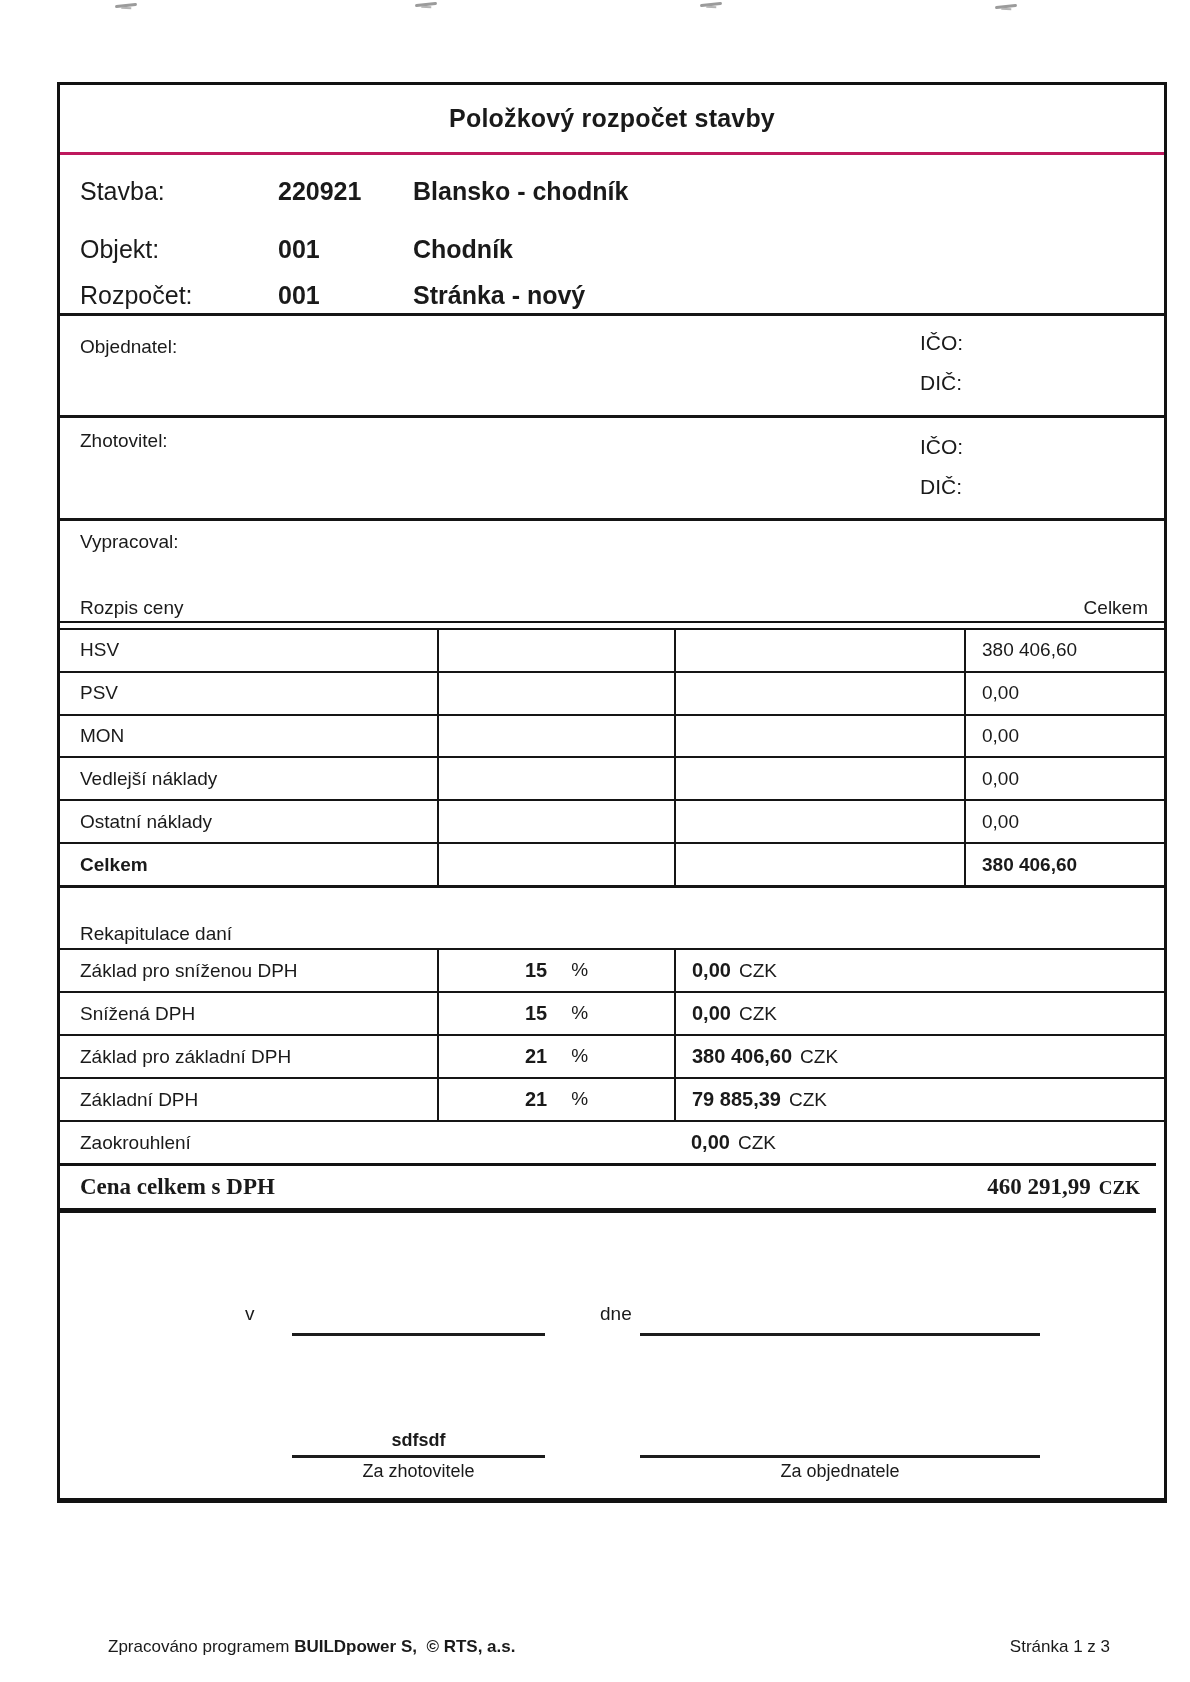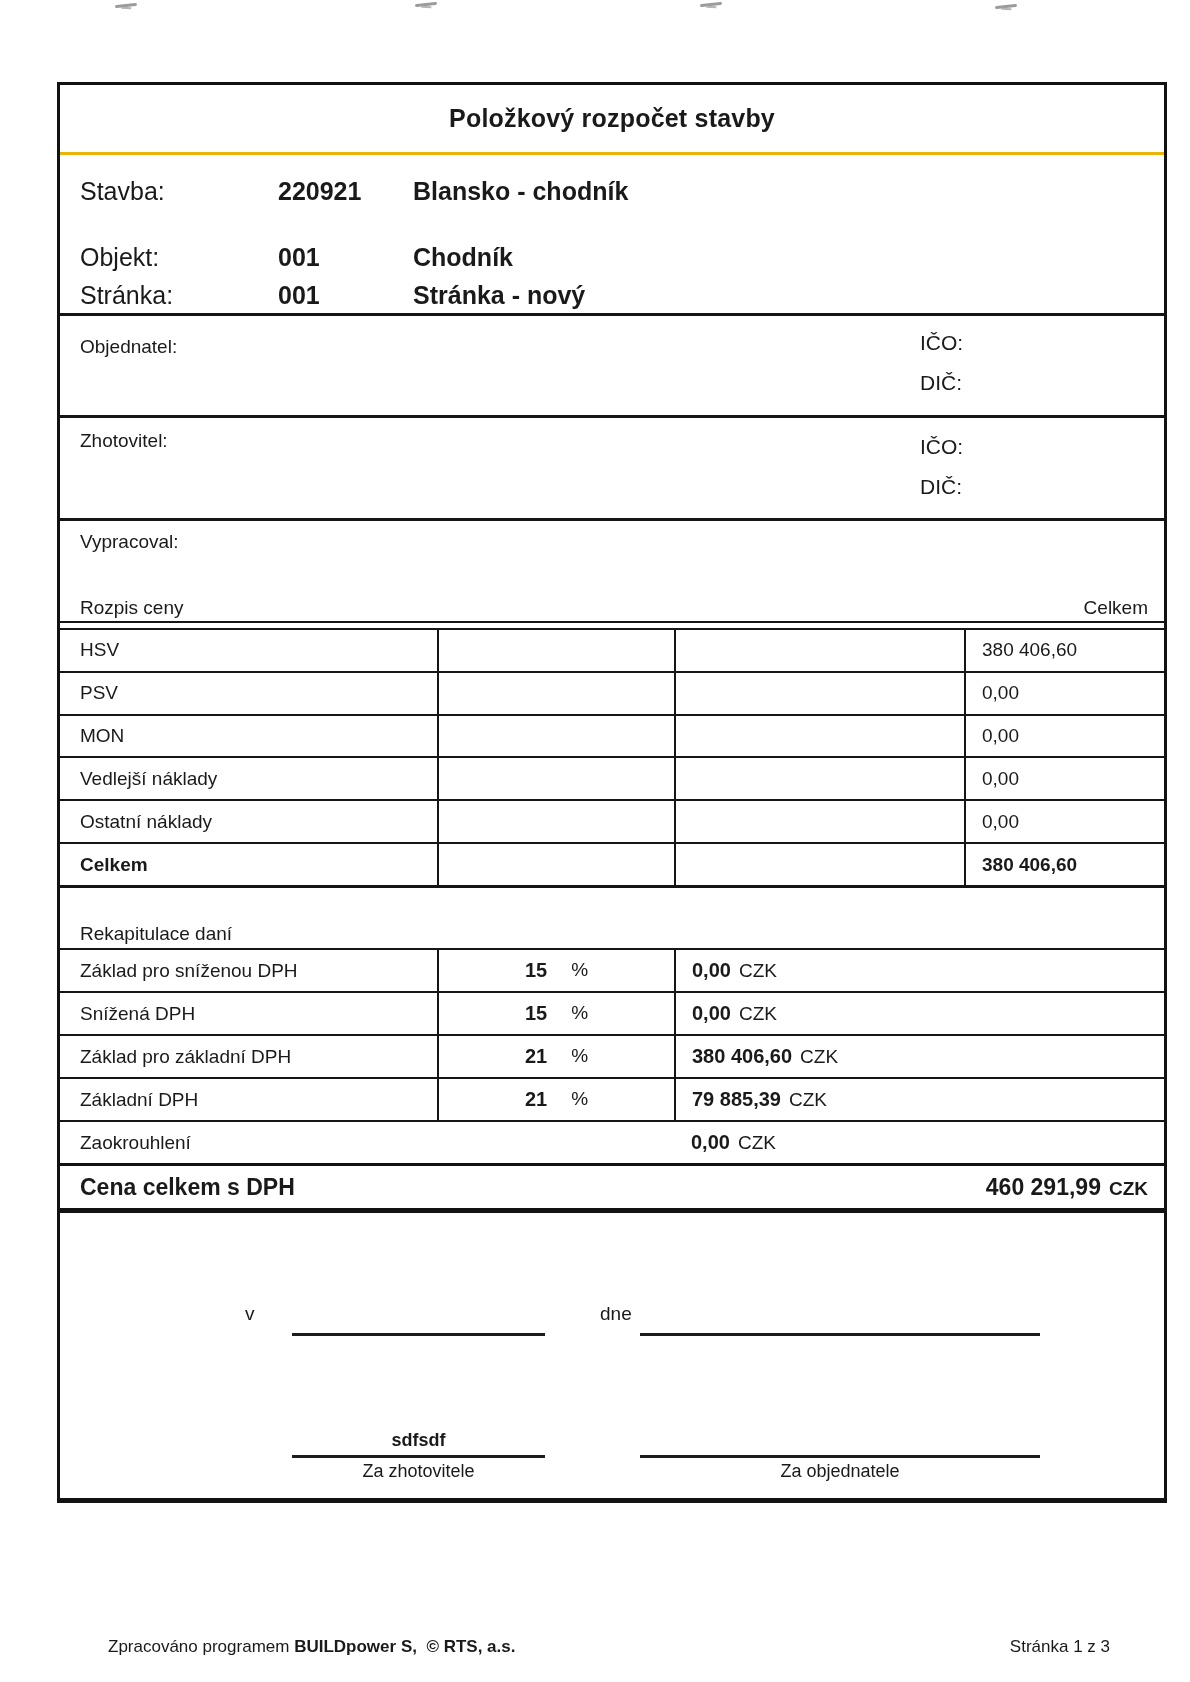--- a/index.html
+++ b/index.html
@@ -8,21 +8,21 @@
     font-family:"Liberation Sans", sans-serif;color:#1a1a1a;overflow:hidden;
     -webkit-font-smoothing:antialiased;
   }
   .doc{
     position:absolute;left:57px;top:82px;width:1110px;height:1421px;
     box-sizing:border-box;border:3px solid #121212;border-bottom-width:5px;background:#fff;
   }
   .abs{position:absolute;}
   .title-row{
     position:absolute;left:0;right:0;top:0;height:67px;
-    border-bottom:3px solid #eab308;display:flex;align-items:center;justify-content:center;
+    border-bottom:3px solid #be185d;display:flex;align-items:center;justify-content:center;
   }
   .title-row h1{margin:0;font-size:25px;font-weight:bold;letter-spacing:.2px;}
   .lbl{font-size:19px;}
   .b{font-weight:bold;}
   .info-row{position:absolute;left:0;right:0;height:24px;font-size:25px;}
   .info-row .code{position:absolute;left:218px;font-weight:bold;}
   .info-row .name{position:absolute;left:353px;font-weight:bold;}
   .info-row .ilbl{position:absolute;left:20px;}
   .hline{position:absolute;left:0;right:0;height:0;border-top:3px solid #151515;}
   .thin{border-top-width:2px;}
@@ -43,23 +43,23 @@
   table.grid tr:last-child td{border-bottom:none;}
   .rozpis{top:543px;height:260px;border-top:2px solid #151515;border-bottom:3px solid #151515;}
   .tax{top:863px;height:215px;border-top:2px solid #151515;}
   .pct{display:flex;justify-content:center;gap:24px;}
   .pct .rate{font-weight:bold;font-size:20px;}
   .pct .sign{font-size:19px;}
   .money{font-weight:bold;font-size:20px;white-space:nowrap;}
   .czk{font-weight:normal;font-size:19px;margin-left:8px;}
   td.noborder{border-left:none !important;border-right:none !important;}
   .total-row{
-    position:absolute;left:0;right:0;top:1078px;height:50px;
+    position:absolute;left:0;right:8px;top:1078px;height:50px;
     border-top:3px solid #121212;border-bottom:5px solid #121212;box-sizing:border-box;
-    display:flex;align-items:center;
+    display:flex;align-items:center;font-family:Liberation Serif, serif;
   }
   .total-row .tlabel{font-size:23px;font-weight:bold;margin-left:20px;}
   .total-row .tvalue{font-size:23px;font-weight:bold;margin-left:auto;margin-right:16px;white-space:nowrap;}
   .total-row .tczk{font-size:19px;font-weight:bold;margin-left:8px;}
   .sigline{position:absolute;height:0;border-top:3px solid #1c1c1c;}
   .sigcap{position:absolute;font-size:18px;text-align:center;}
   .signame{position:absolute;font-size:18px;font-weight:bold;text-align:center;}
   .footer{position:absolute;top:1637px;left:0;width:1190px;font-size:17px;}
   .footer .fl{position:absolute;left:108px;white-space:nowrap;}
   .footer .fr{position:absolute;right:80px;white-space:nowrap;}
@@ -78,27 +78,27 @@
 
   <div class="title-row">
     <h1>Položkový rozpočet stavby</h1>
   </div>
 
   <div class="info-row" style="top:92px;">
     <span class="ilbl">Stavba:</span>
     <span class="code">220921</span>
     <span class="name">Blansko - chodník</span>
   </div>
-  <div class="info-row" style="top:150px;margin-top:8px;">
+  <div class="info-row" style="top:150px;">
     <span class="ilbl">Objekt:</span>
     <span class="code">001</span>
     <span class="name">Chodník</span>
   </div>
   <div class="info-row" style="top:196px;">
-    <span class="ilbl">Stránka:</span>
+    <span class="ilbl">Rozpočet:</span>
     <span class="code">001</span>
     <span class="name">Stránka - nový</span>
   </div>
 
   <div class="hline" style="top:228px;"></div>
 
   <span class="regline" style="top:251px;">Objednatel:</span>
   <span class="ico" style="top:246px;">IČO:</span>
   <span class="ico" style="top:286px;">DIČ:</span>
 

